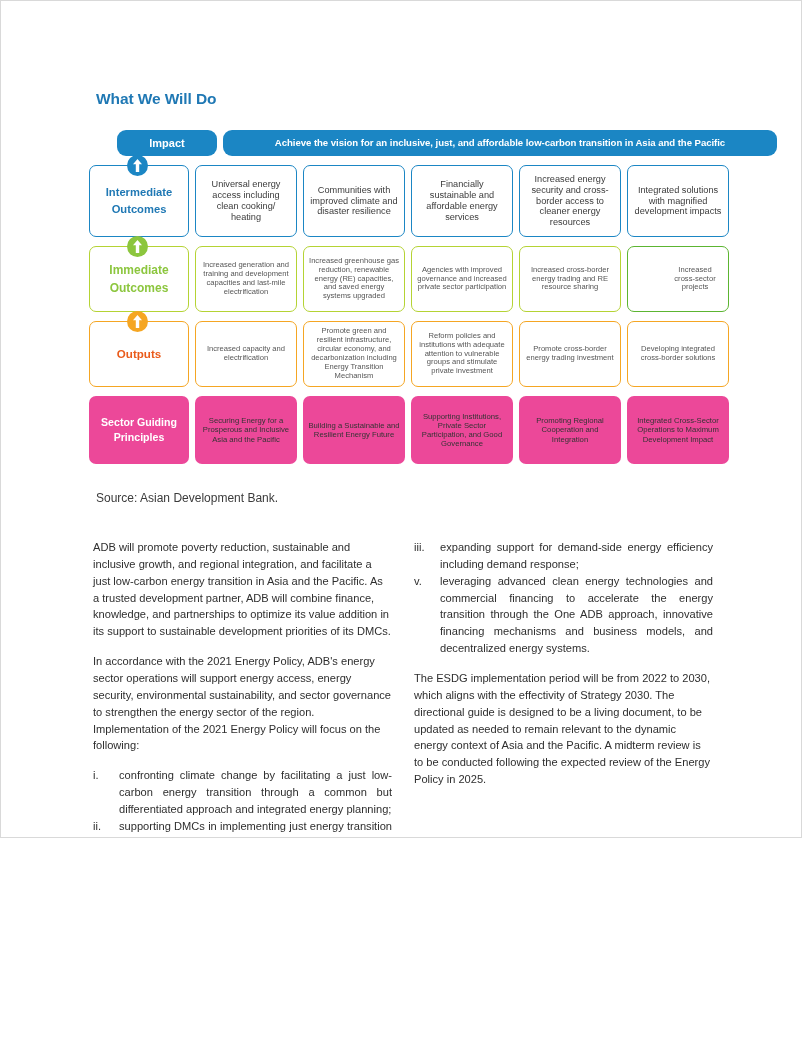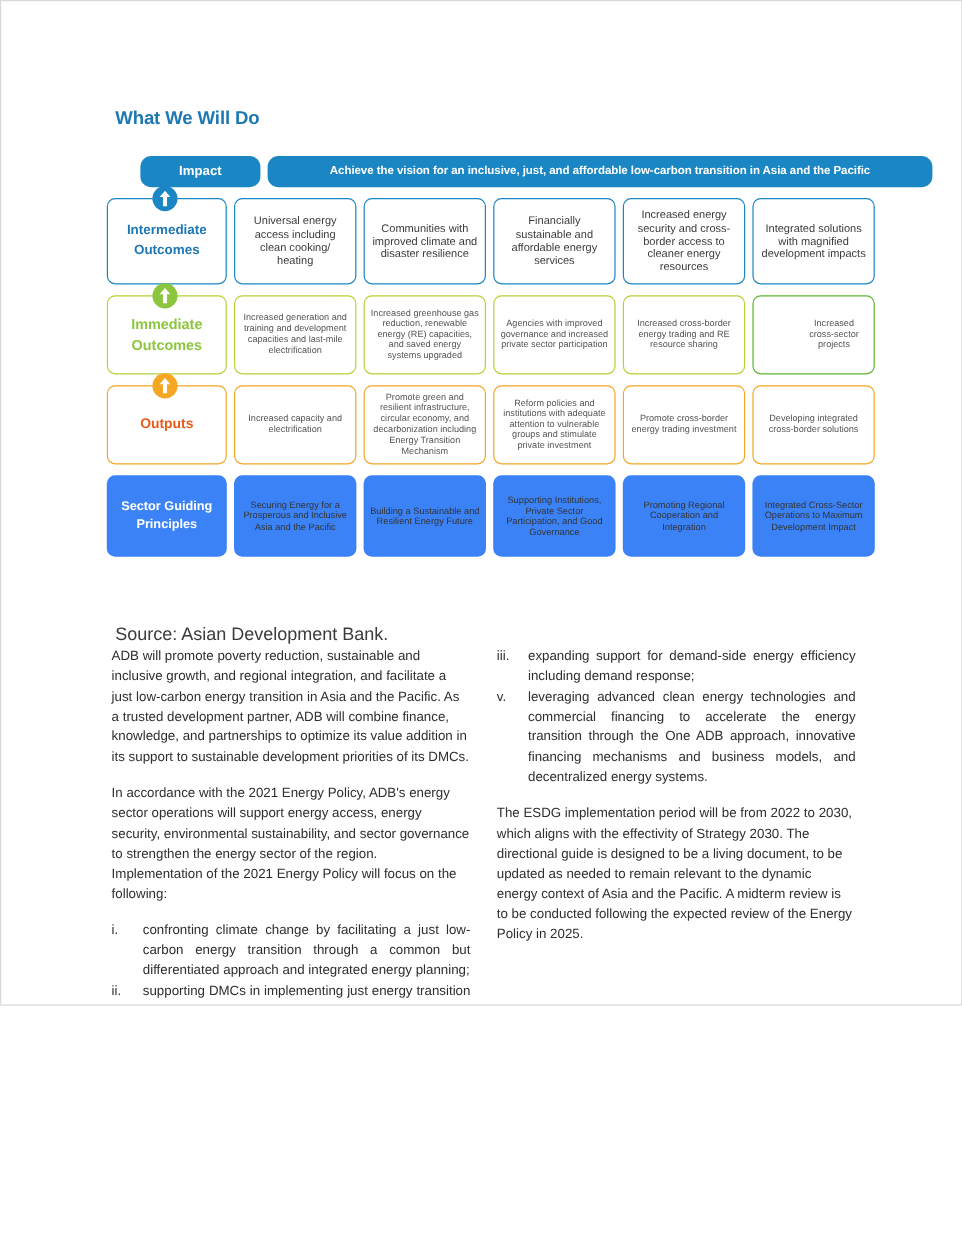--- a/index.html
+++ b/index.html
@@ -117,21 +117,21 @@
   }
   .row-out .c0 {
     color: #ea5b1b;
     font-size: 11.6px;
     font-weight: bold;
   }
 
   
   .row-sgp { height: 68px; margin-top: 9px; }
   .row-sgp .cell {
-    background: #3b82f6;
+    background: #ec4899;
     border: none;
     height: 68px;
     font-size: 7.7px;
     color: #333333;
   }
   .row-sgp .c0 {
     color: #ffffff;
     font-size: 10.6px;
     font-weight: bold;
     line-height: 1.45;
@@ -151,22 +151,22 @@
   }
   .arrow svg { display: block; }
   .arrow-blue  { background: #1b86c4; top: -10px; }
   .arrow-green { background: #8cc63e; top: -10px; }
   .arrow-orange{ background: #f5a623; top: -10px; }
 
   
   .source {
     position: absolute;
     left: 95px;
-    top: 519px;
-    font-size: 15px;
+    top: 490px;
+    font-size: 12px;
     color: #3b3b3b;
     text-align: right;
   }
 
   
   .body-cols {
     position: absolute;
     left: 92px;
     top: 538px;
     width: 620px;

